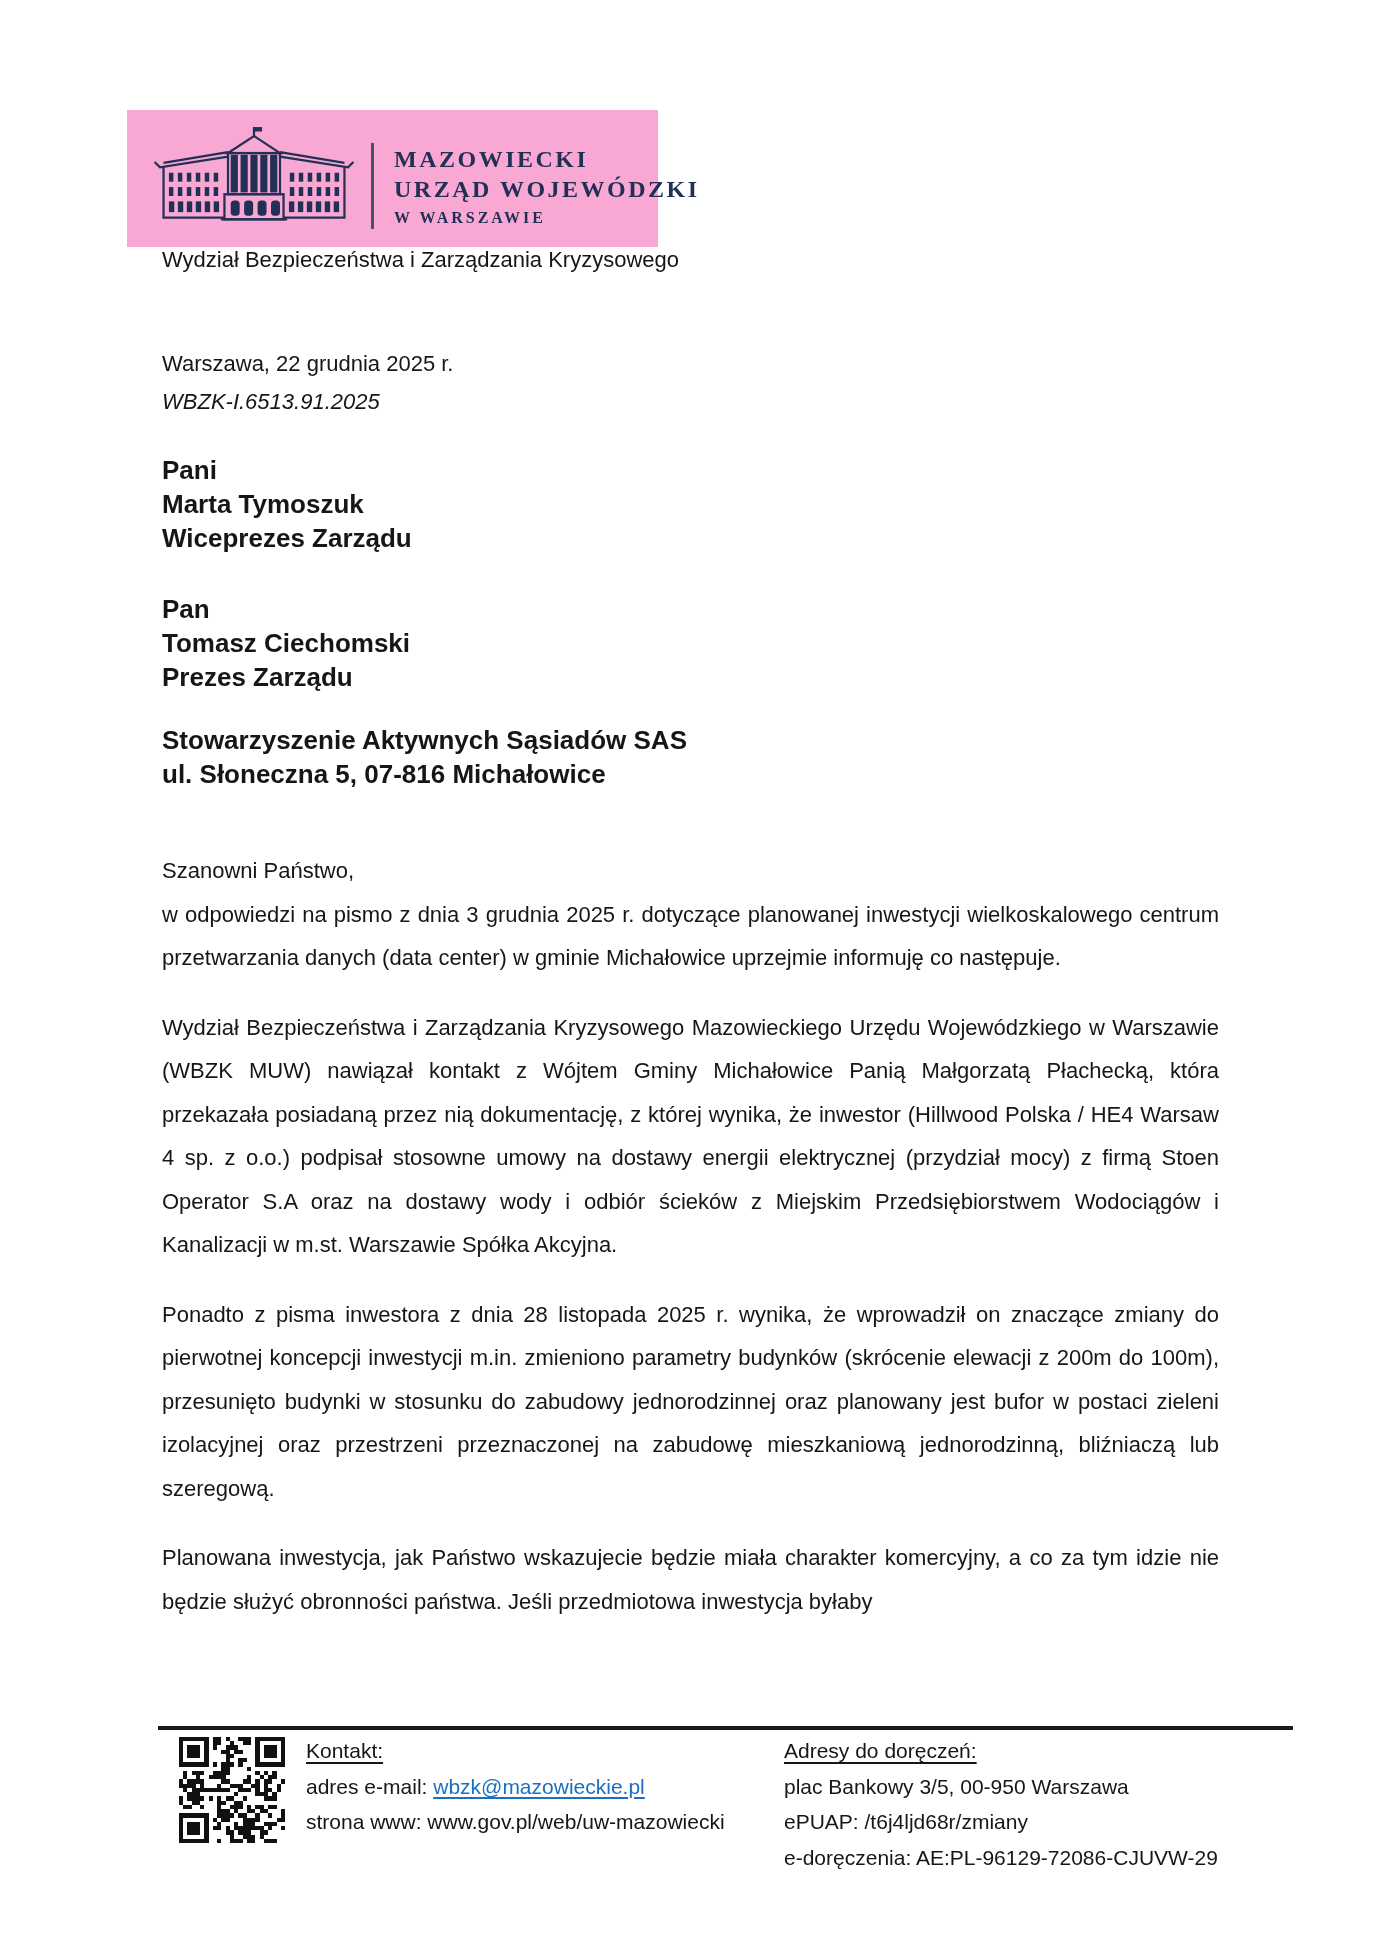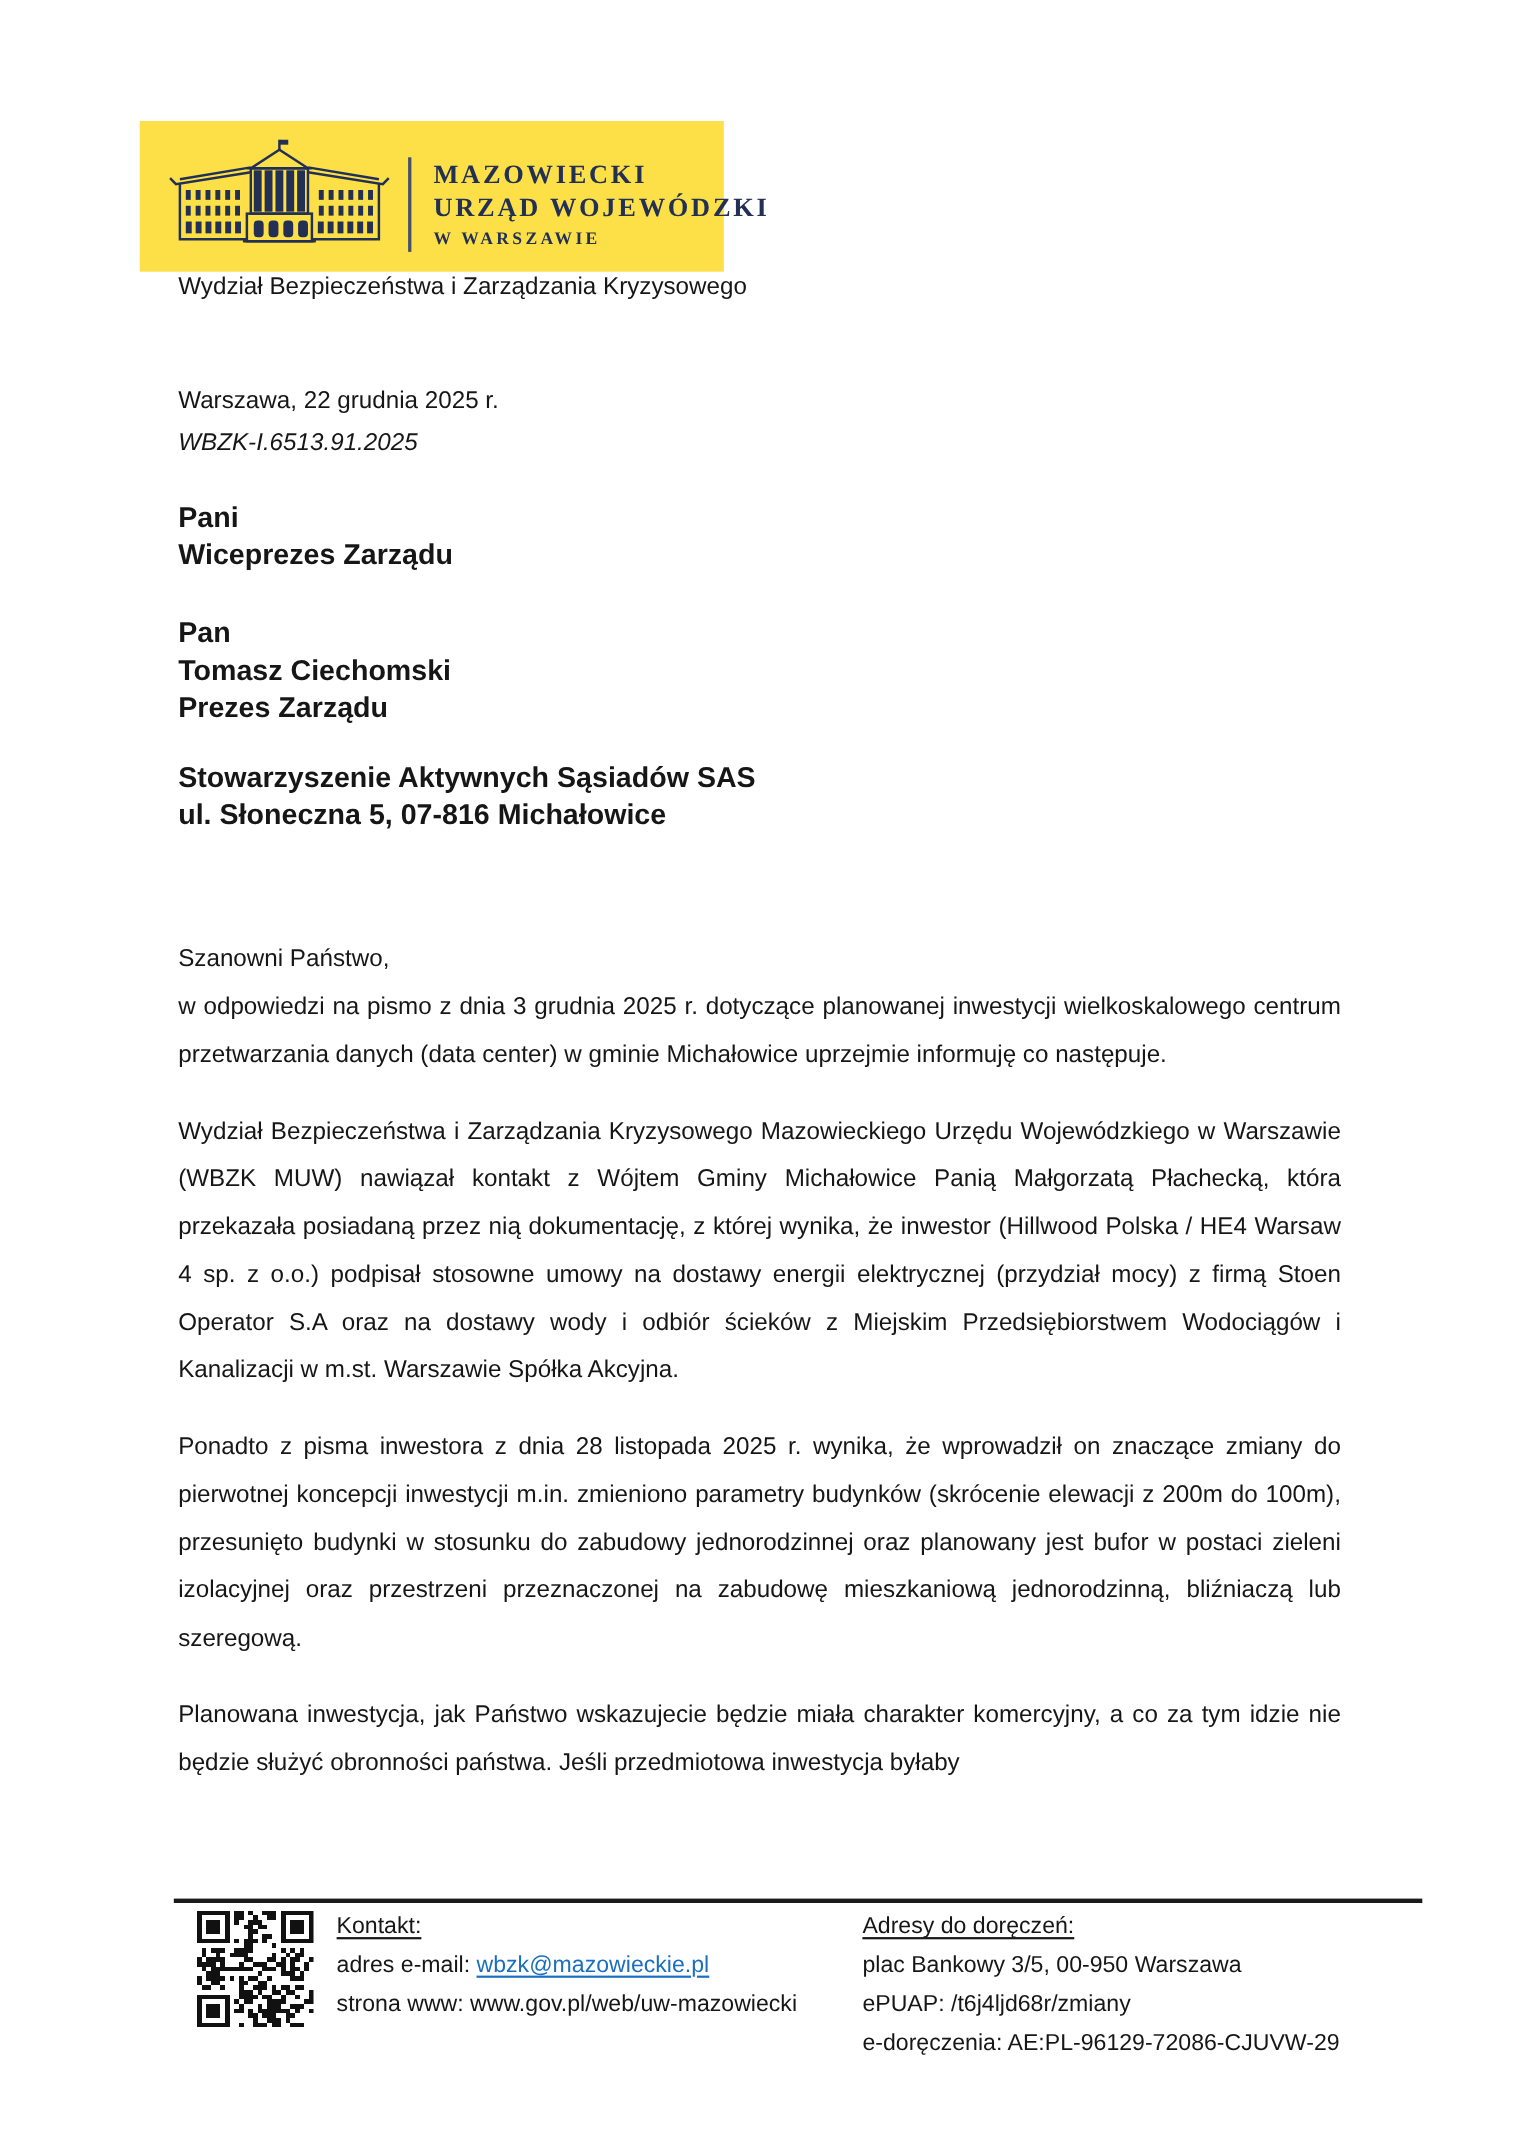--- a/index.html
+++ b/index.html
@@ -3,21 +3,21 @@
 <meta charset="utf-8">
 <style>
   :root { --navy:#223055; --link:#1c6fbf; }
   * { margin:0; padding:0; box-sizing:border-box; }
   html,body { background:#ffffff; }
   body { font-family:"Liberation Sans","DejaVu Sans",sans-serif; color:#161616; }
   .page { position:relative; width:1379px; height:1950px; background:#fff; overflow:hidden; }
 
   
   .letterhead { position:absolute; left:127px; top:110px; width:531px; height:137px;
-                background:#fde047; display:flex; align-items:center; padding-left:24px; }
+                background:#f9a8d4; display:flex; align-items:center; padding-left:24px; }
   .building-svg { width:206px; height:114px; flex:0 0 auto; }
   .lh-divider { width:3px; height:86px; background:#46506b; margin:14px 20px 0 14px; flex:0 0 auto; }
   .wordmark { margin-top:16px; color:var(--navy);
               font-family:"Liberation Serif","DejaVu Serif",serif; font-weight:bold; }
   .wm-big { font-size:24px; letter-spacing:2.5px; line-height:30px; white-space:nowrap; }
   .wm-small { font-size:16px; letter-spacing:3px; line-height:22px; margin-top:3px; white-space:nowrap; }
 
   
   .dept { position:absolute; left:162px; top:247px; font-size:22px; }
   .date { position:absolute; left:162px; top:323px; font-size:22px;margin-top:28px; }
@@ -122,20 +122,21 @@
     </div>
   </div>
 
   <div class="dept">Wydział Bezpieczeństwa i Zarządzania Kryzysowego</div>
   <div class="date">Warszawa, 22 grudnia 2025 r.</div>
   <div class="ref">WBZK-I.6513.91.2025</div>
 
   <div class="recipients">
     <div class="rec-gap-lg">
       <div>Pani</div>
+      <div>Marta Tymoszuk</div>
       <div>Wiceprezes Zarządu</div>
     </div>
     <div class="rec-gap-sm">
       <div>Pan</div>
       <div>Tomasz Ciechomski</div>
       <div>Prezes Zarządu</div>
     </div>
     <div>
       <div>Stowarzyszenie Aktywnych Sąsiadów SAS</div>
       <div>ul. Słoneczna 5, 07-816 Michałowice</div>

